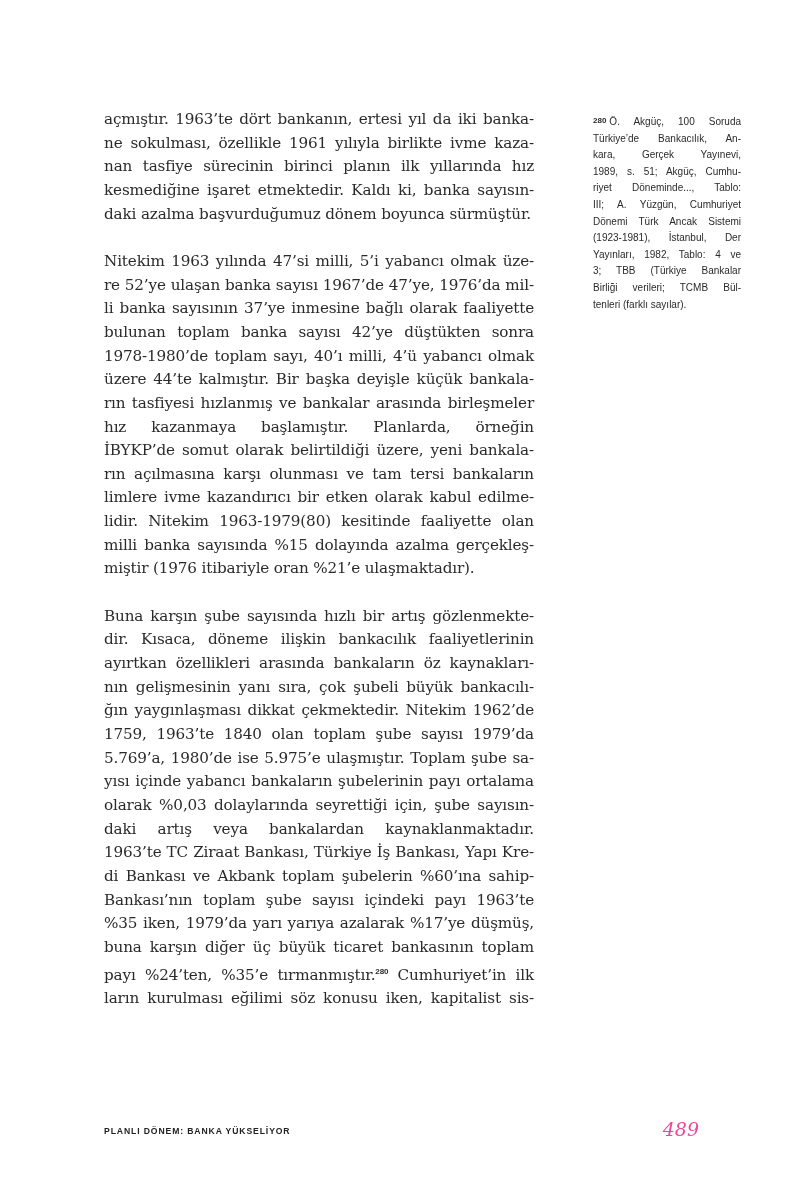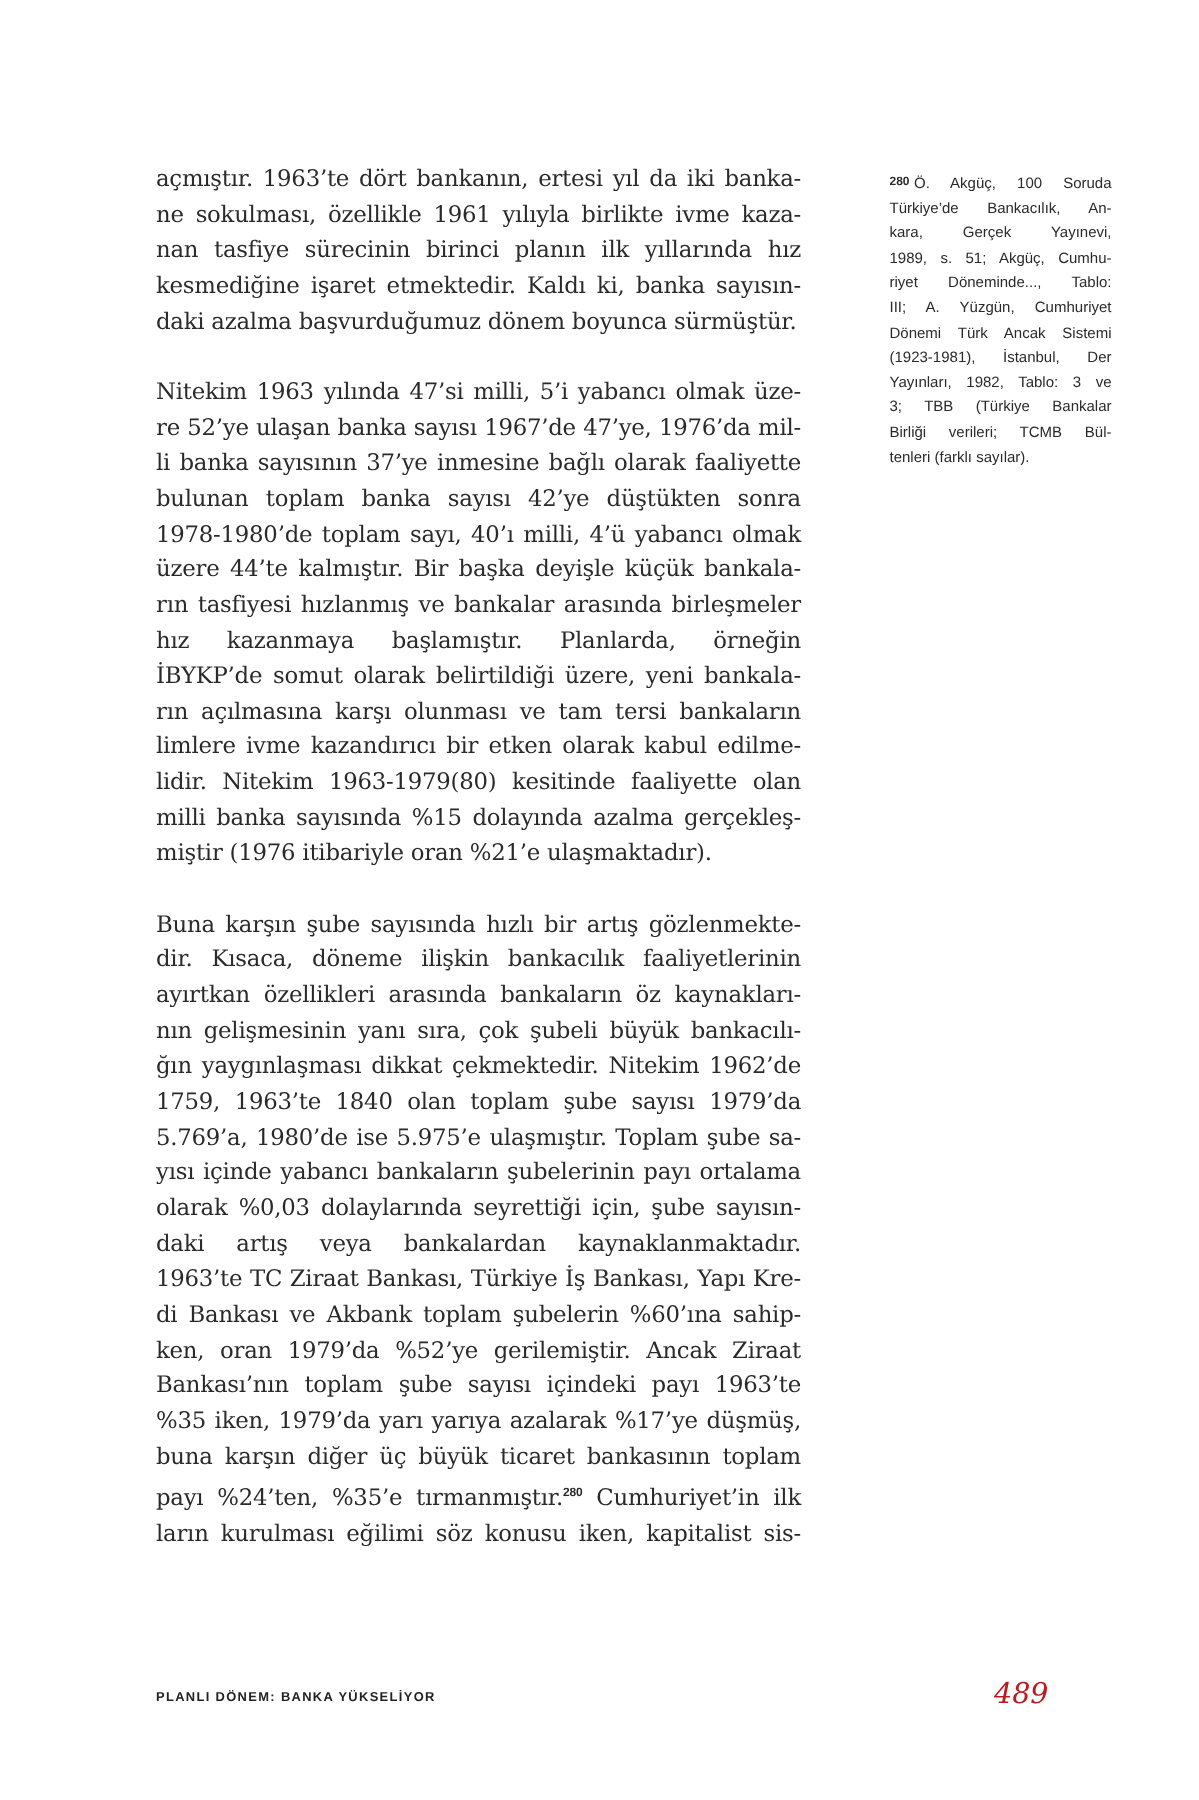--- a/index.html
+++ b/index.html
@@ -24,21 +24,21 @@
     .footnote .fline.last { text-align-last: left; }
     .fn-num { font-weight: bold; font-size: 8px; vertical-align: 2px; margin-right: 3px; }
     .footer-title {
       position: absolute; left: 104px; top: 1126px;
       font-family: "Liberation Sans", sans-serif; font-weight: bold; font-size: 8.6px;
       letter-spacing: 0.9px; color: #222;
     }
     .page-number {
       position: absolute; right: 100px; top: 1118px;
       font-family: "DejaVu Serif", "Liberation Serif", serif; font-style: italic;
-      font-size: 19px; color: #b91c1c;
+      font-size: 19px; color: #ec4899;
     }
   </style>
 </head>
 <body>
 
 <div class="page">
   <div class="body-col">
     <p>
       <span class="line">açmıştır. 1963’te dört bankanın, ertesi yıl da iki banka-</span>
       <span class="line">ne sokulması, özellikle 1961 yılıyla birlikte ivme kaza-</span>
@@ -68,39 +68,38 @@
       <span class="line">ayırtkan özellikleri arasında bankaların öz kaynakları-</span>
       <span class="line">nın gelişmesinin yanı sıra, çok şubeli büyük bankacılı-</span>
       <span class="line">ğın yaygınlaşması dikkat çekmektedir. Nitekim 1962’de</span>
       <span class="line">1759, 1963’te 1840 olan toplam şube sayısı 1979’da</span>
       <span class="line">5.769’a, 1980’de ise 5.975’e ulaşmıştır. Toplam şube sa-</span>
       <span class="line">yısı içinde yabancı bankaların şubelerinin payı ortalama</span>
       <span class="line">olarak %0,03 dolaylarında seyrettiği için, şube sayısın-</span>
       <span class="line">daki artış veya bankalardan kaynaklanmaktadır.</span>
       <span class="line">1963’te TC Ziraat Bankası, Türkiye İş Bankası, Yapı Kre-</span>
       <span class="line">di Bankası ve Akbank toplam şubelerin %60’ına sahip-</span>
-      <span class="line">ken, oran 1979’da %52’ye gerilemiştir. Ancak Ziraat</span>
       <span class="line">Bankası’nın toplam şube sayısı içindeki payı 1963’te</span>
       <span class="line">%35 iken, 1979’da yarı yarıya azalarak %17’ye düşmüş,</span>
       <span class="line">buna karşın diğer üç büyük ticaret bankasının toplam</span>
       <span class="line"><span>payı %24’ten, %35’e tırmanmıştır.</span><span class="sup">280</span><span> Cumhuriyet’in ilk</span></span>
       <span class="line">ların kurulması eğilimi söz konusu iken, kapitalist sis-</span>
     </p>
   </div>
 
   <div class="footnote">
     <span class="fline"><span class="fn-num">280</span><span>Ö. Akgüç, 100 Soruda</span></span>
     <span class="fline">Türkiye’de Bankacılık, An-</span>
     <span class="fline">kara, Gerçek Yayınevi,</span>
     <span class="fline">1989, s. 51; Akgüç, Cumhu-</span>
     <span class="fline">riyet Döneminde..., Tablo:</span>
     <span class="fline">III; A. Yüzgün, Cumhuriyet</span>
     <span class="fline">Dönemi Türk Ancak Sistemi</span>
     <span class="fline">(1923-1981), İstanbul, Der</span>
-    <span class="fline">Yayınları, 1982, Tablo: 3 ve</span>
+    <span class="fline">Yayınları, 1982, Tablo: 4 ve</span>
     <span class="fline">3; TBB (Türkiye Bankalar</span>
     <span class="fline">Birliği verileri; TCMB Bül-</span>
     <span class="fline last">tenleri (farklı sayılar).</span>
   </div>
 
   <div class="footer-title">PLANLI DÖNEM: BANKA YÜKSELİYOR</div>
   <div class="page-number">489</div>
 </div>
 
 </body></html>

